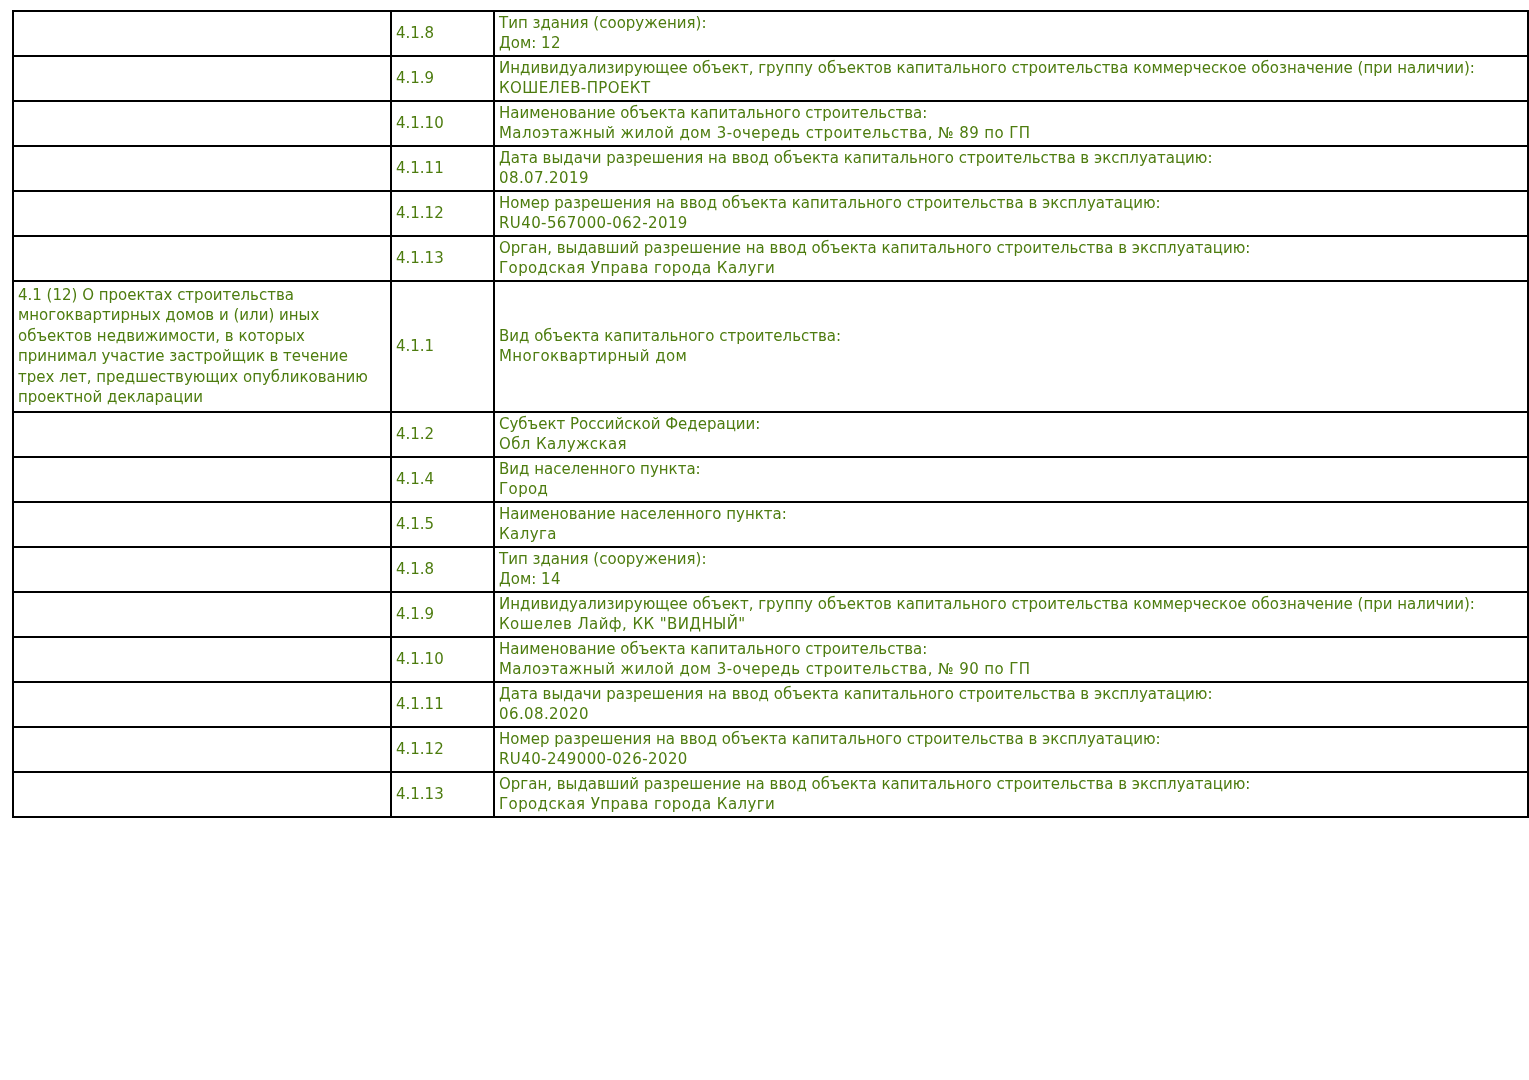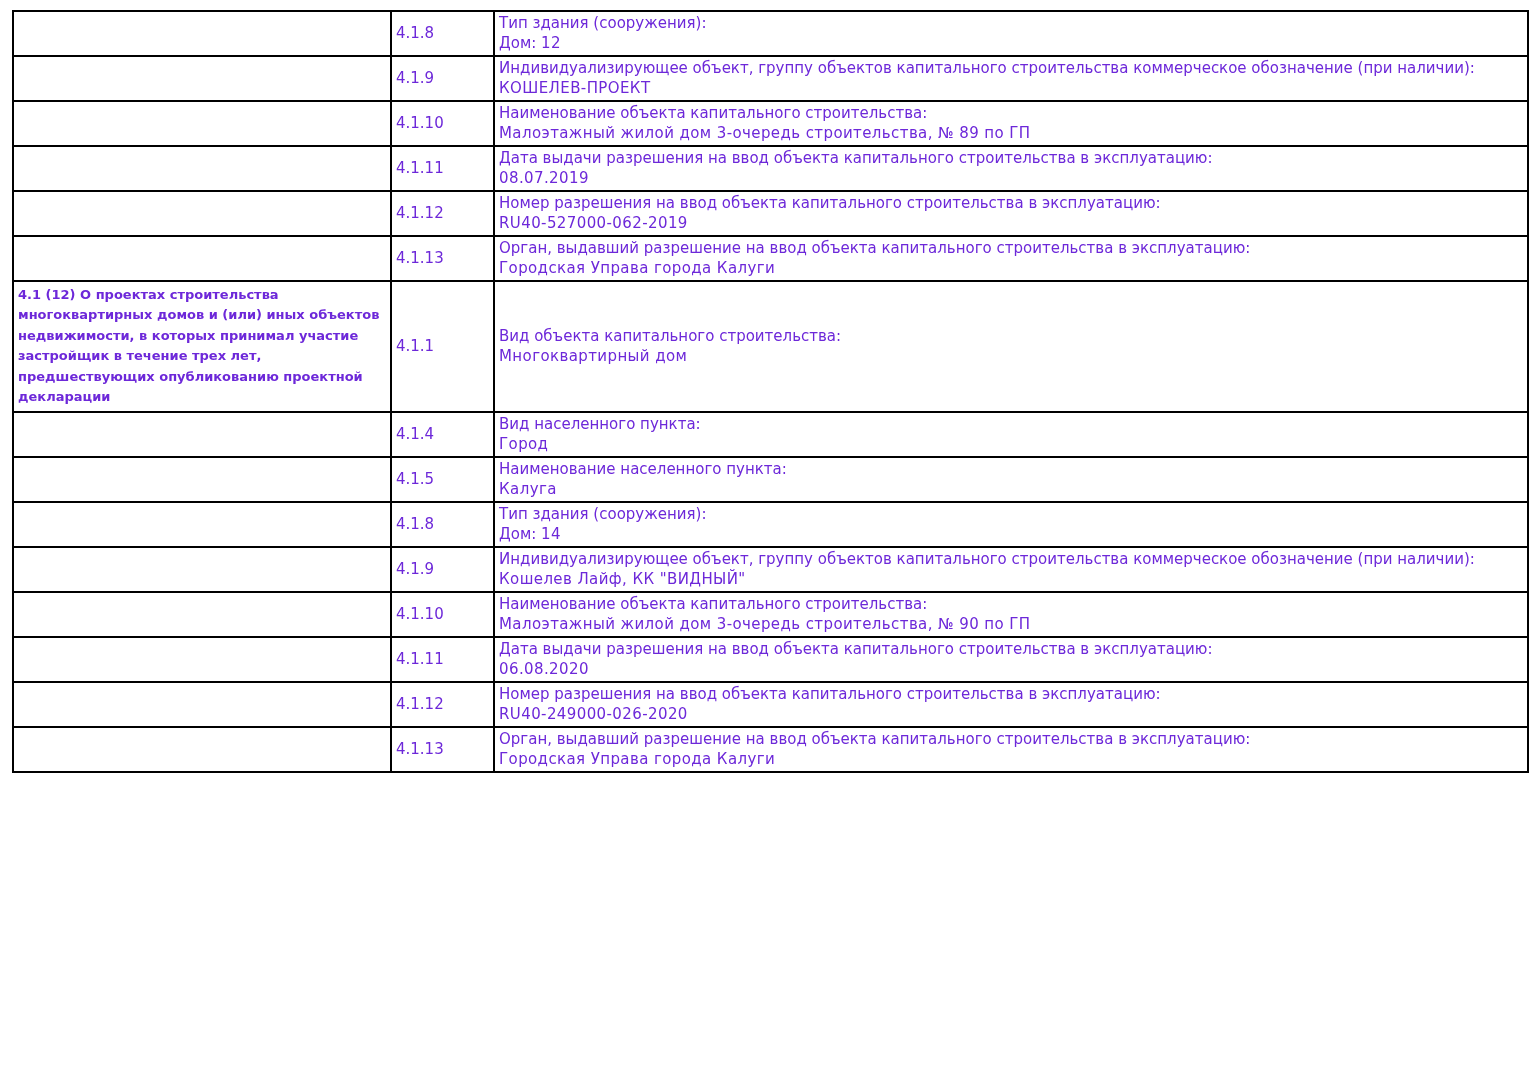--- a/index.html
+++ b/index.html
@@ -5,21 +5,21 @@
   html, body {
     margin: 0;
     padding: 0;
     background: #ffffff;
   }
   .page {
     position: relative;
     width: 1529px;
     height: 1020px;
     background: #ffffff;
-    color: #6d28d9;
+    color: #4d7c0f;
     font-family: "DejaVu Sans", "Liberation Sans", sans-serif;
     overflow: hidden;
   }
   table.decl {
     position: absolute;
     left: 12px;
     top: 10px;
     width: 1515px;
     border-collapse: collapse;
     table-layout: fixed;
@@ -30,23 +30,22 @@
     line-height: 20px;
     padding: 1px 4px 2px 4px;
     vertical-align: middle;
     overflow: hidden;
     word-wrap: break-word;
   }
   td.section-cell {
     vertical-align: top;
   }
   .section-label {
-    font-size: 13px;
+    font-size: 15px;
     line-height: 20.5px;
-    font-weight: bold;
   }
   td.code-cell {
     padding-left: 5px;
   }
   td.content-cell .field-label {
     font-weight: normal;
   }
   td.content-cell .value {
     font-weight: normal;
     letter-spacing: 0.4px;
@@ -113,21 +112,21 @@
     </td>
   </tr>
 
   <tr>
     <td class="section-cell">
       <div class="section-label"></div>
     </td>
     <td class="code-cell">4.1.12</td>
     <td class="content-cell">
       <div class="field-label">Номер разрешения на ввод объекта капитального строительства в эксплуатацию:</div>
-      <div class="value-line"><span class="value">RU40-527000-062-2019</span></div>
+      <div class="value-line"><span class="value">RU40-567000-062-2019</span></div>
     </td>
   </tr>
 
   <tr>
     <td class="section-cell">
       <div class="section-label"></div>
     </td>
     <td class="code-cell">4.1.13</td>
     <td class="content-cell">
       <div class="field-label">Орган, выдавший разрешение на ввод объекта капитального строительства в эксплуатацию:</div>
@@ -139,20 +138,30 @@
     <td class="section-cell">
       <div class="section-label">4.1 (12) О проектах строительства многоквартирных домов и (или) иных объектов недвижимости, в которых принимал участие застройщик в течение трех лет, предшествующих опубликованию проектной декларации</div>
     </td>
     <td class="code-cell">4.1.1</td>
     <td class="content-cell">
       <div class="field-label">Вид объекта капитального строительства:</div>
       <div class="value-line"><span class="value">Многоквартирный дом</span></div>
     </td>
   </tr>
 
+  <tr>
+    <td class="section-cell">
+      <div class="section-label"></div>
+    </td>
+    <td class="code-cell">4.1.2</td>
+    <td class="content-cell">
+      <div class="field-label">Субъект Российской Федерации:</div>
+      <div class="value-line"><span class="value">Обл Калужская</span></div>
+    </td>
+  </tr>
 
 
   <tr>
     <td class="section-cell">
       <div class="section-label"></div>
     </td>
     <td class="code-cell">4.1.4</td>
     <td class="content-cell">
       <div class="field-label">Вид населенного пункта:</div>
       <div class="value-line"><span class="value">Город</span></div>

